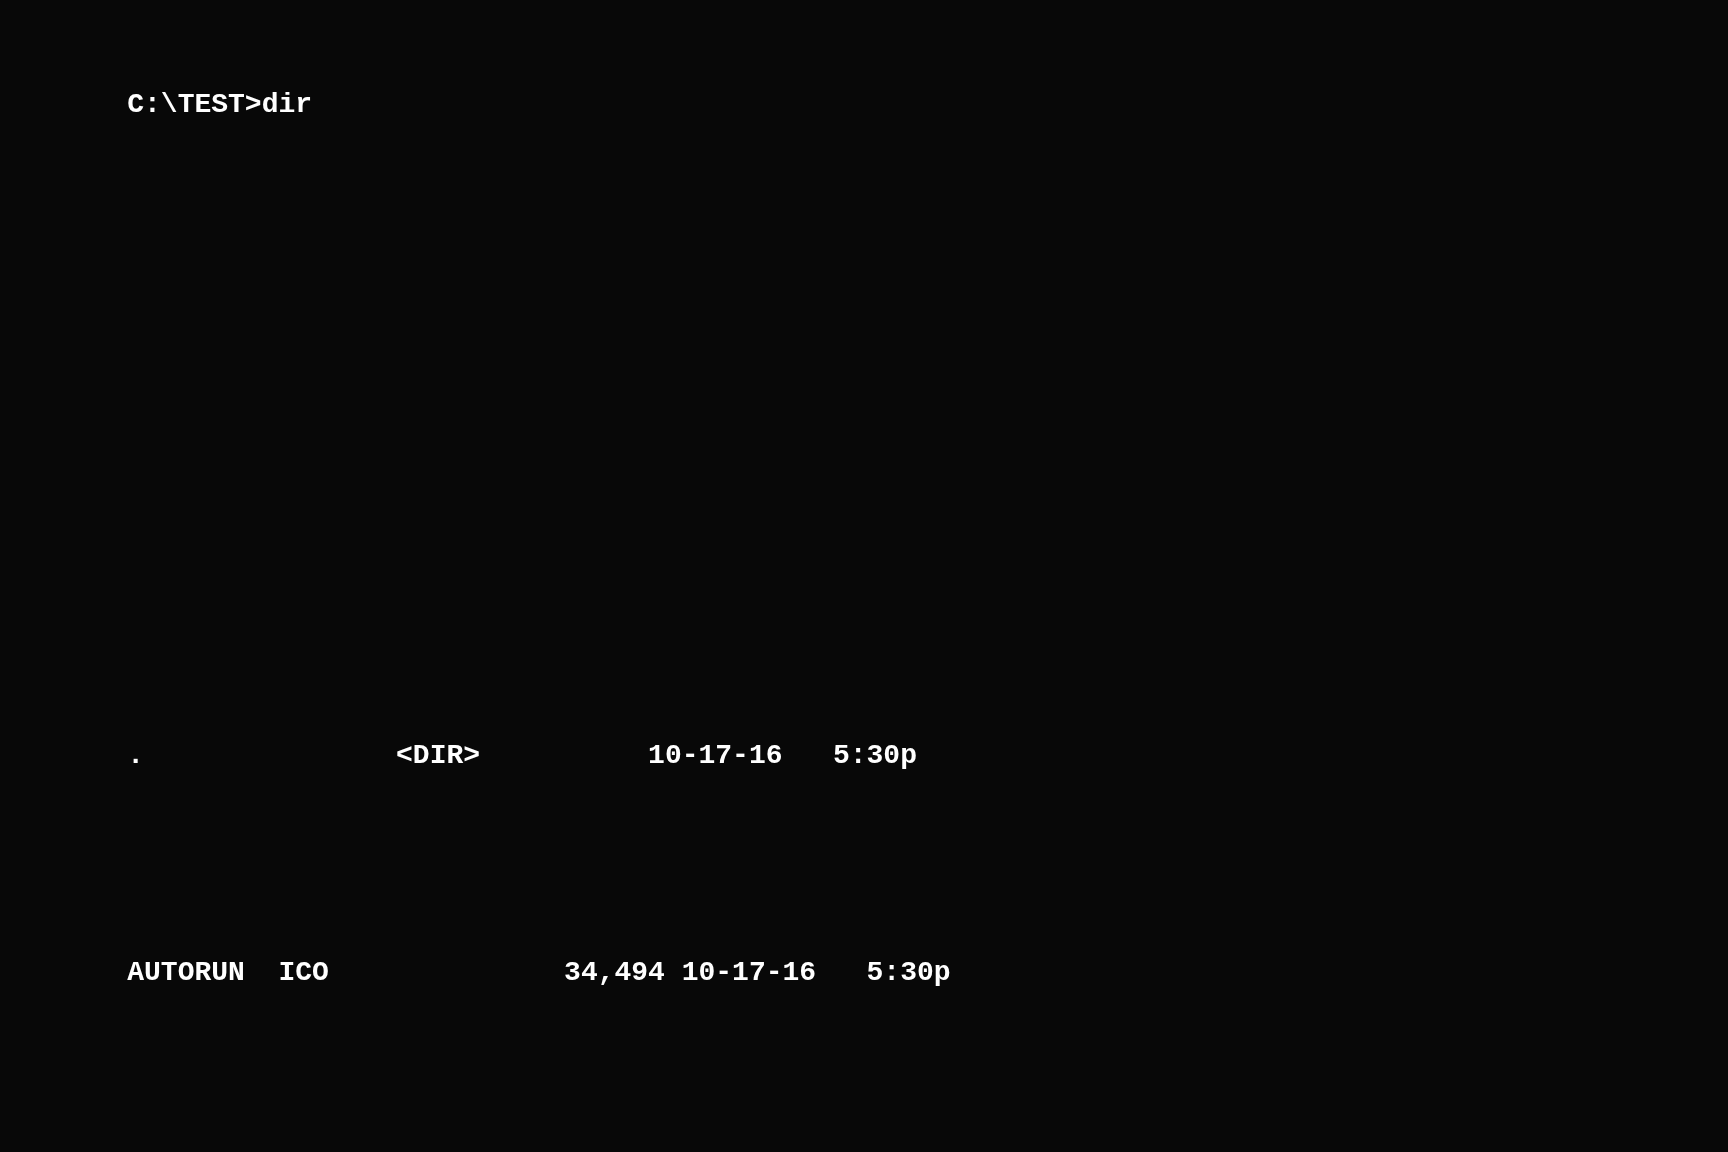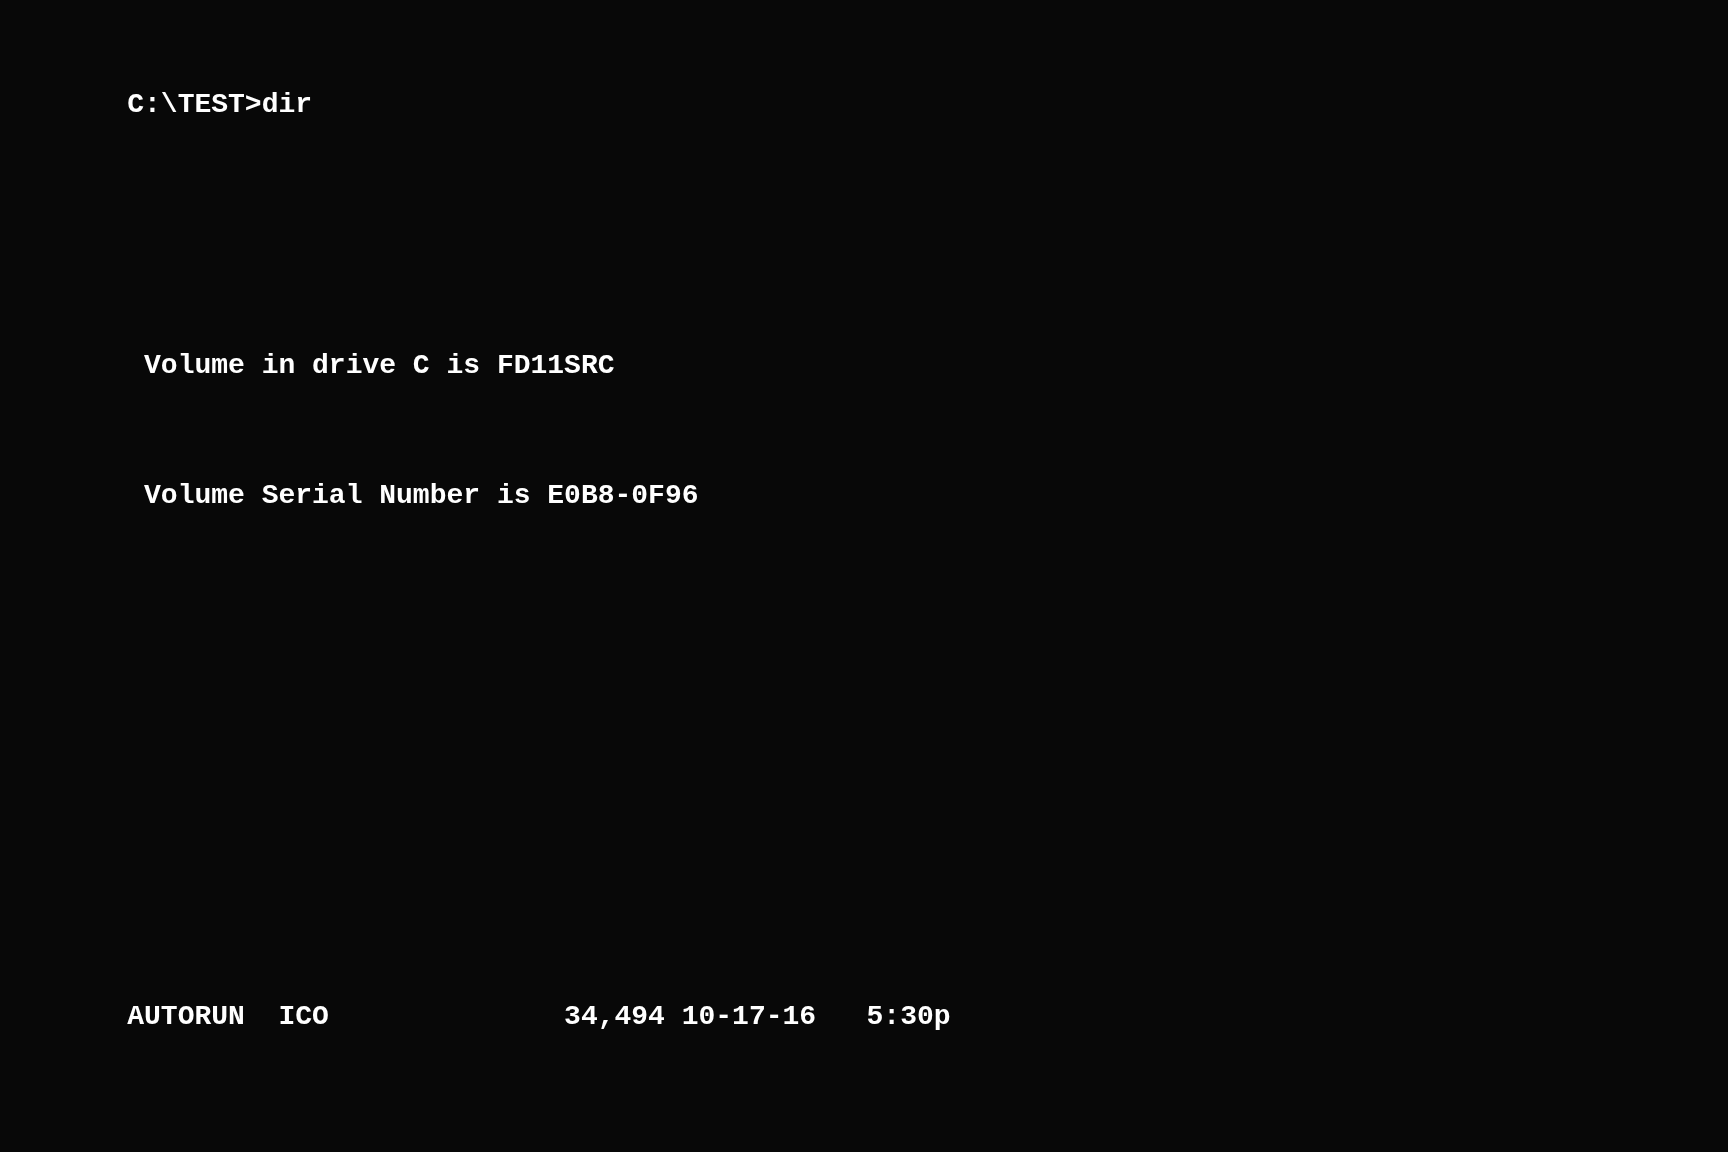--- a/index.html
+++ b/index.html
@@ -39,27 +39,26 @@
   </style>
 </head>
 <body>
 
 <div class="screen">
   <div class="terminal-area">
     <span>C:\TEST&gt;dir</span>
     <br>
     <span></span>
     <br>
-    <span> Volume in drive C is FD11SRC</span>
     <br>
-    <span> Volume Serial Number is E0B8-0F96</span>
     <br>
     <br>
     <span></span>
     <br>
+    <span>.               &lt;DIR&gt;          10-17-16   5:30p</span>
     <br>
     <br>
     <span>AUTORUN  ICO              34,494 10-17-16   5:30p</span>
     <br>
     
     <br>
     
     <br>
     
     <br>

